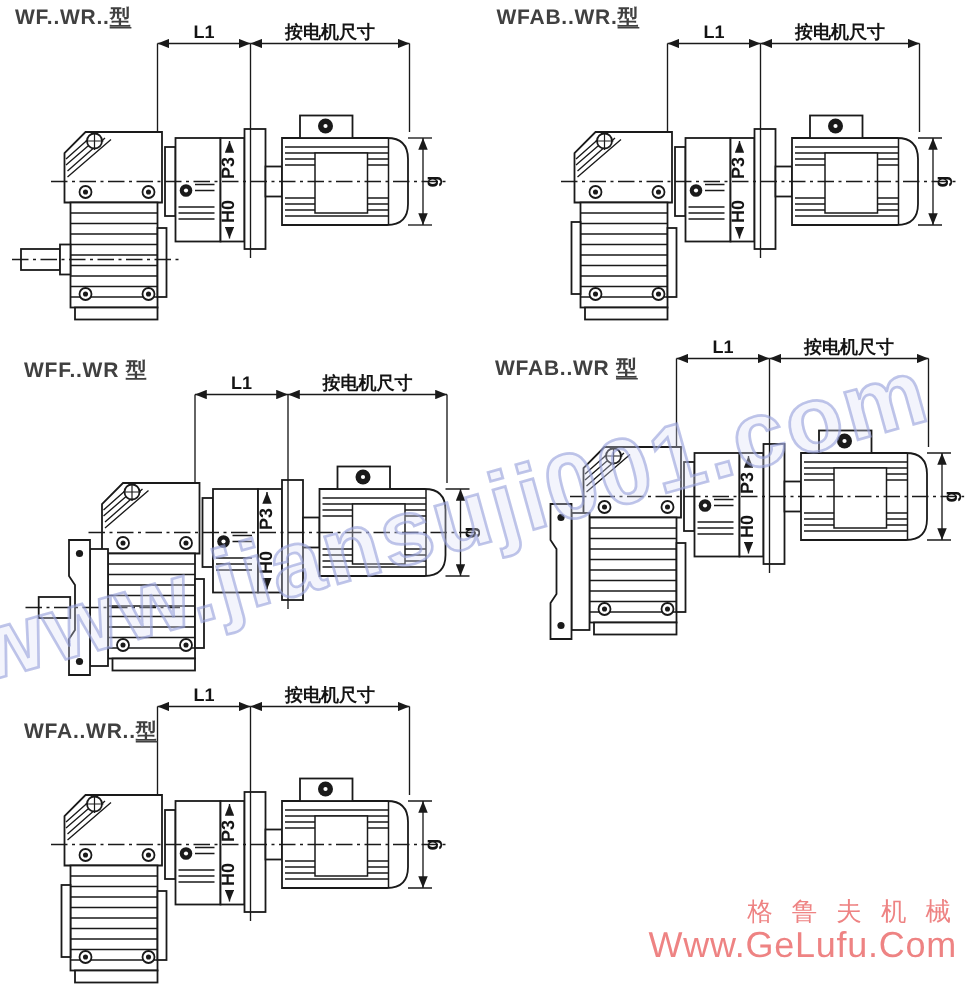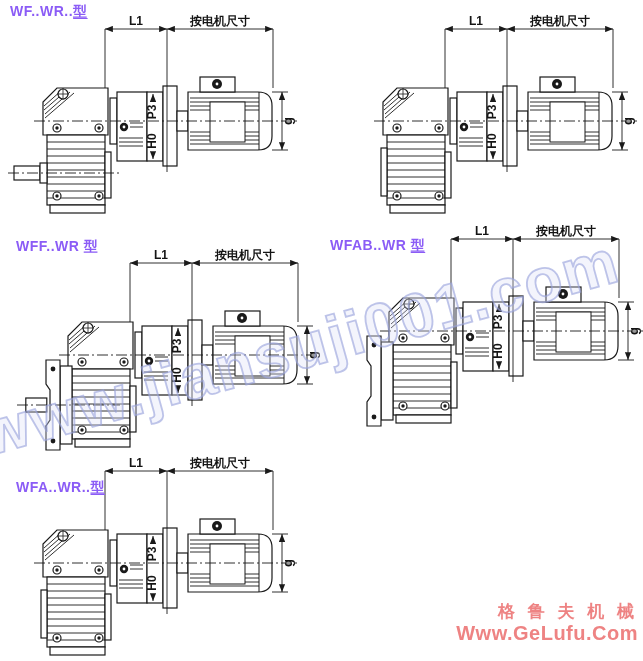--- a/index.html
+++ b/index.html
@@ -1,34 +1,34 @@
 <!DOCTYPE html>
 <html><head>
 <meta charset="utf-8">
 <style>
   html,body{margin:0;padding:0;}
   body{width:643px;height:661px;position:relative;overflow:hidden;background:#ffffff;
        font-family:"Liberation Sans",sans-serif;}
   .stage{position:absolute;inset:0;}
-  .dtitle{position:absolute;font:bold 14px "Liberation Sans",sans-serif;color:#8b5cf6;
+  .dtitle{position:absolute;font:bold 14px "Liberation Sans",sans-serif;color:#404040;
           letter-spacing:.5px;z-index:3;white-space:pre;}
   .dtitle .u{text-decoration:underline;text-underline-offset:2px;}
   .dsvg{position:absolute;z-index:2;}
   .tdim{font:bold 12px "Liberation Sans",sans-serif;fill:#141414;}
   .tg{font:bold 13px "Liberation Sans",sans-serif;}
   .axis2{stroke:#1a1a1a;stroke-width:.9;stroke-dasharray:11 3 2 3;fill:none;}
   .watermark{position:absolute;left:-18px;top:400px;width:760px;z-index:5;
              font:bold 62px "Liberation Sans",sans-serif;letter-spacing:2px;
              color:rgba(218,222,246,.32);-webkit-text-stroke:1.8px rgba(152,162,220,.62);
              transform:rotate(-15.5deg);transform-origin:0 50%;white-space:nowrap;
              pointer-events:none;}
   .footer{position:absolute;right:5px;bottom:16px;z-index:6;text-align:right;
-          color:#ee8383;font-weight:bold;line-height:1.15;}
+          color:#ee8383;font-weight:normal;line-height:1.15;}
   .footer .brand{font-size:17px;letter-spacing:4px;}
-  .footer .url{font-size:20px;letter-spacing:.5px;}
+  .footer .url{font-size:24px;letter-spacing:.5px;}
 </style>
 </head>
 <body>
 
 <div class="stage">
 
   <svg width="0" height="0" style="position:absolute" aria-hidden="true">
     <defs>
       <marker id="arr" viewBox="0 0 10 8" refX="10" refY="4" markerWidth="9" markerHeight="7" orient="auto-start-reverse">
         <path d="M0,0 L10,4 L0,8 Z" fill="#1a1a1a"></path>
@@ -110,20 +110,21 @@
         <circle cx="28" cy="193" r="2.4" fill="#1a1a1a" stroke="none"></circle>
       </g>
 
       <g id="sym-flshaft" stroke="#1a1a1a" stroke-width="1.2" fill="none">
         <rect x="0.8" y="150" width="21" height="14" fill="#fff"></rect>
       </g>
     </defs>
   </svg>
 
   <div class="dtitle" style="left:10px;top:3px"><span>WF..WR..</span><span class="u">型</span></div>
+  <div class="dtitle" style="left:331px;top:3px"><span>WFAB..WR.</span><span class="u">型</span></div>
   <div class="dtitle" style="left:16px;top:238px"><span>WFF..WR </span><span>型</span></div>
   <div class="dtitle" style="left:330px;top:237px"><span>WFAB..WR </span><span class="u">型</span></div>
   <div class="dtitle" style="left:16px;top:479px"><span>WFA..WR..</span><span class="u">型</span></div>
 
   <svg class="dsvg" style="left:0;top:14px" width="320" height="220" viewBox="0 0 320 220">
     <use href="#sym-gearbox"></use>
     <use href="#sym-shaft"></use>
     <use href="#sym-adapter"></use>
     <use href="#sym-motor"></use>
     <use href="#sym-centerline"></use>

